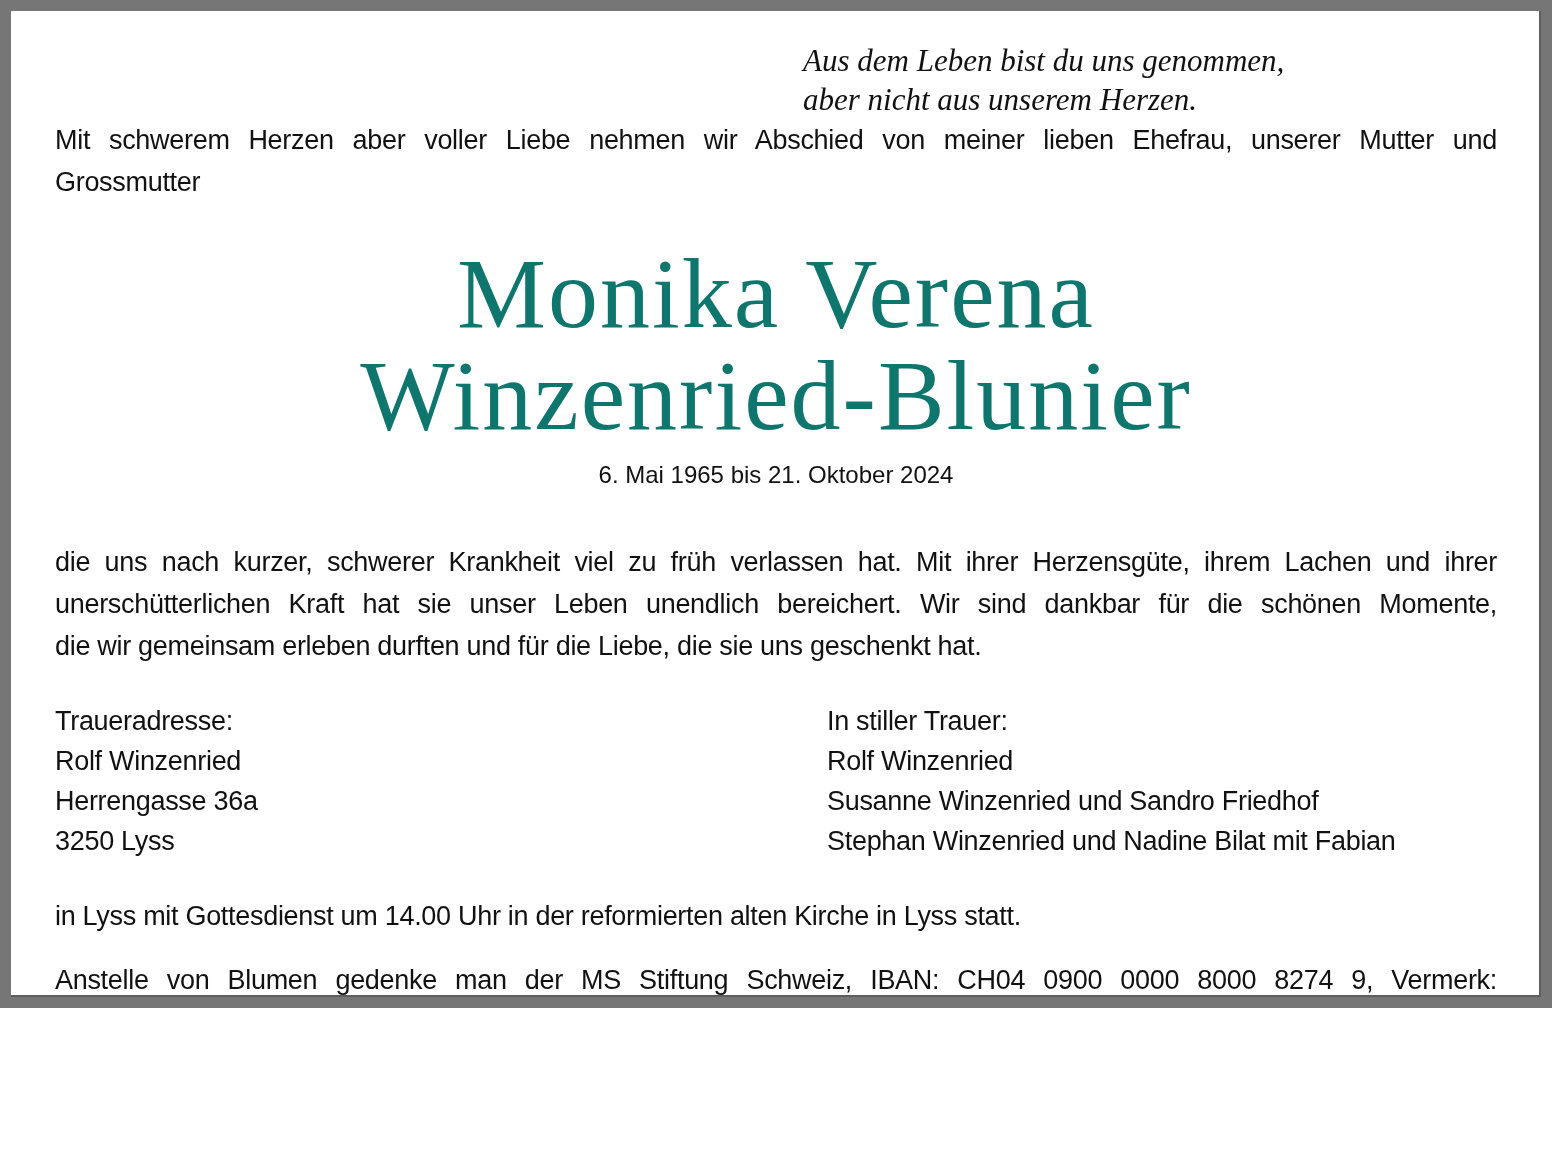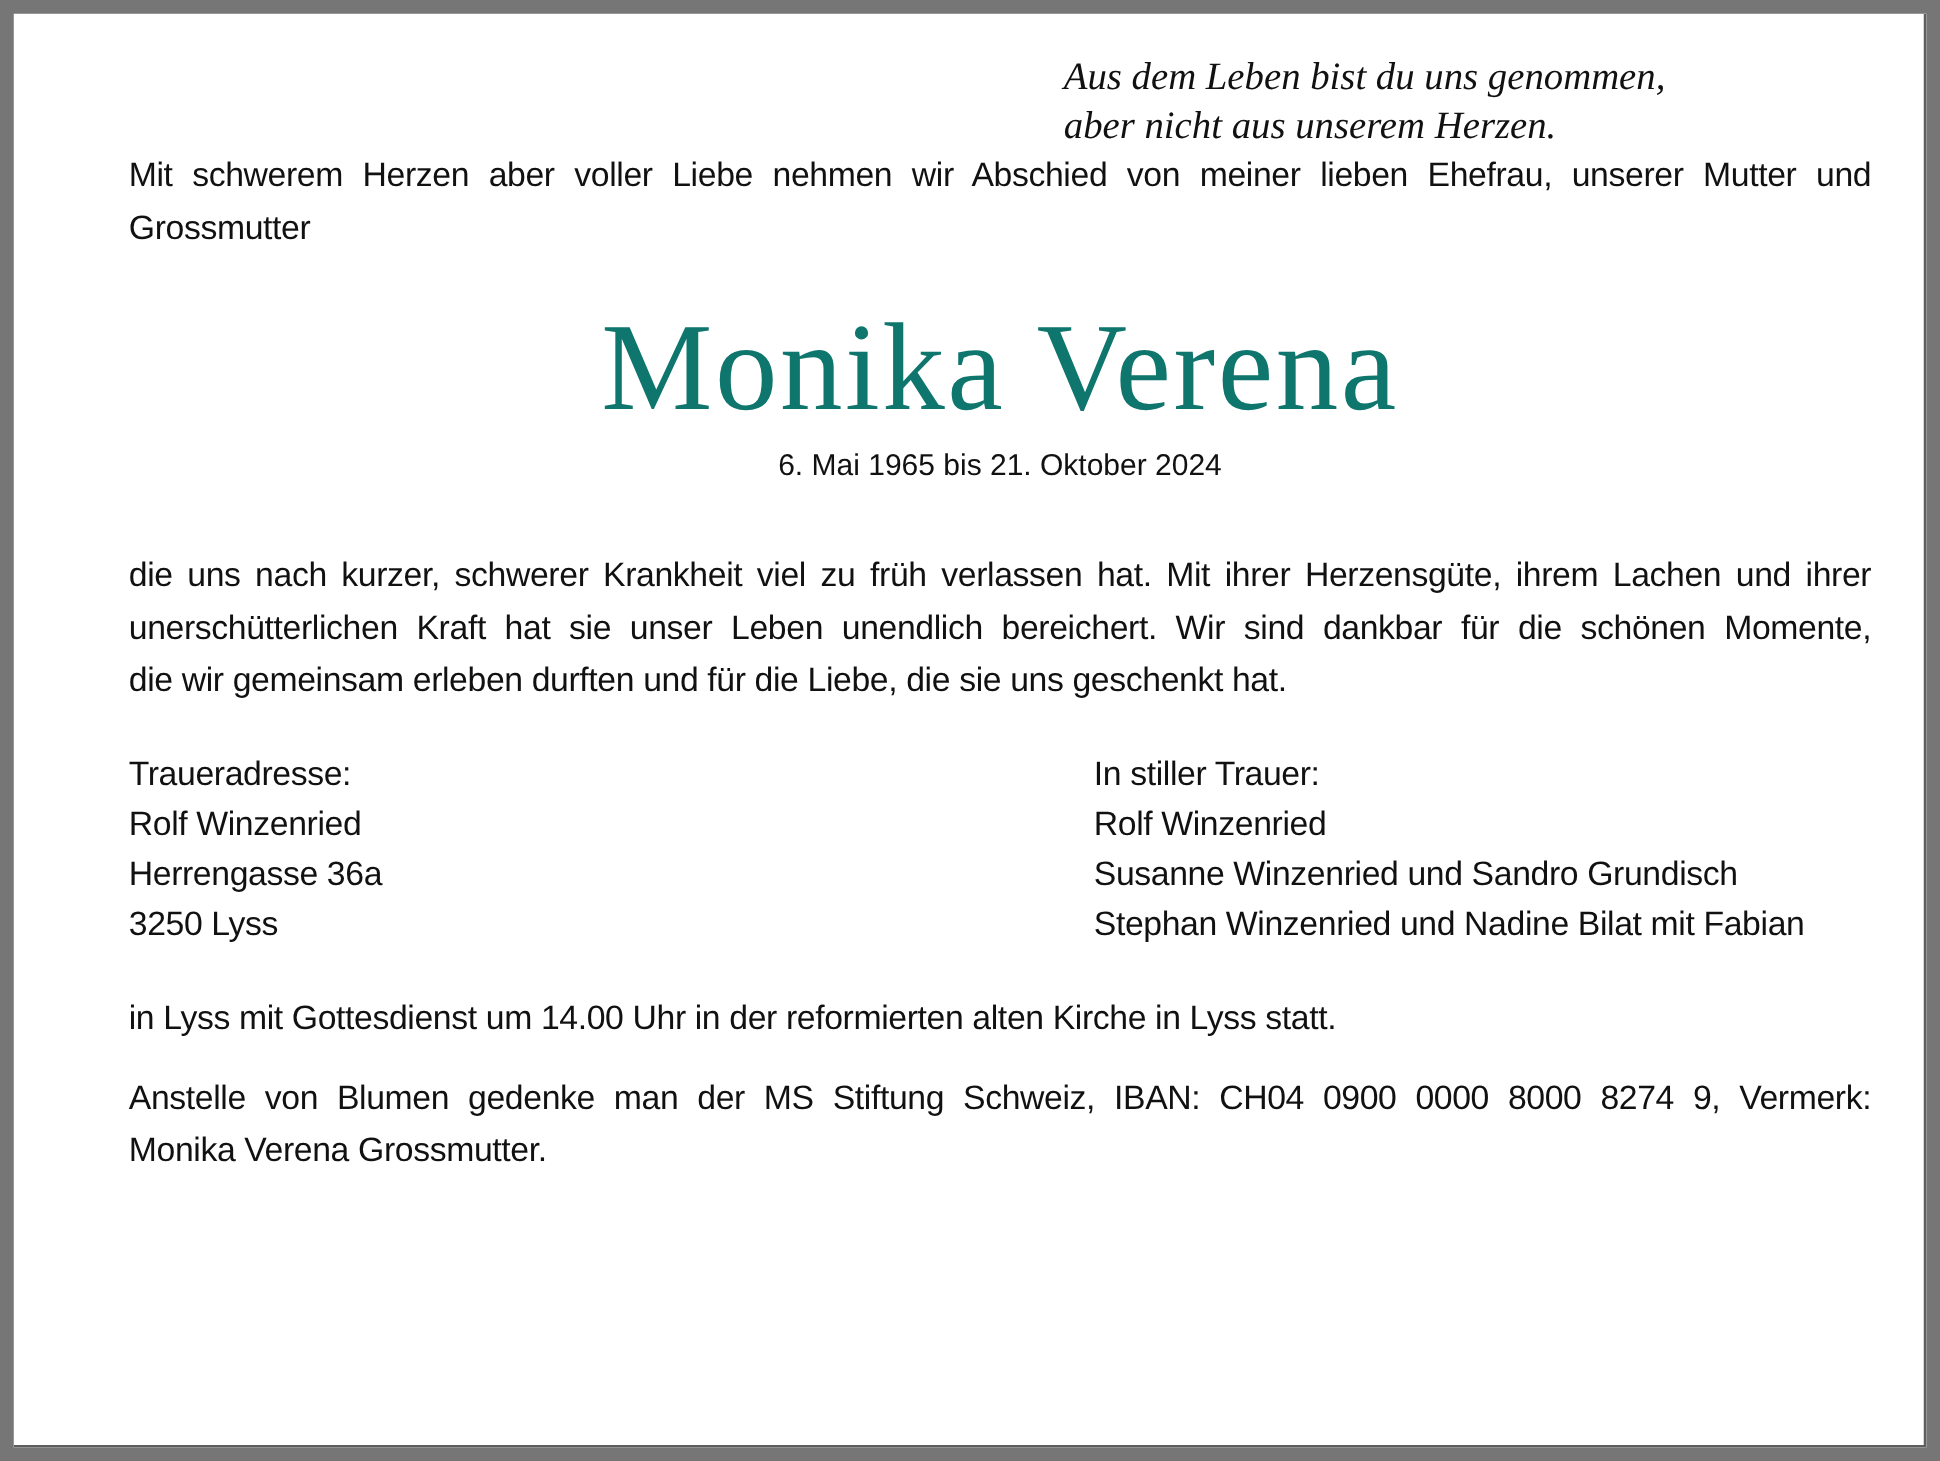--- a/index.html
+++ b/index.html
@@ -8,26 +8,25 @@
     --bg:#ffffff;
   }
   *{ margin:0; padding:0; box-sizing:border-box; }
   html,body{ background:#ffffff; }
   body{
     width:1552px; height:1169px;
     font-family:"Liberation Sans", sans-serif;
     color:var(--text);
   }
   .page{
-    width:1552px; height:1169px;
+    width:1552px; height:1008px;
     border:11px solid var(--frame);
     background:var(--bg);
     box-shadow: inset -2px -2px 0 #5e5e5e;
     overflow:hidden;
-    padding-left:48px;
   }
   .content{
     padding:30px 44px 0 44px;
     font-size:27px;
     letter-spacing:-0.3px;
   }
   .line{ display:block; }
   .stretch{ text-align:justify; text-align-last:justify; }
 
   .epigraph{
@@ -89,41 +88,42 @@
         <div class="line">aber nicht aus unserem Herzen.</div>
       </div>
 
     <div class="intro">
         <div class="line stretch">Mit schwerem Herzen aber voller Liebe nehmen wir Abschied von meiner lieben Ehefrau, unserer Mutter und</div>
         <div class="line">Grossmutter</div>
       </div>
 
     <div class="deceased-name">
         <div class="line">Monika Verena</div>
+        <div class="line">Winzenried-Blunier</div>
       </div>
 
     <div class="life-dates">6. Mai 1965 bis 21. Oktober 2024</div>
 
     <div class="tribute">
         <div class="line stretch">die uns nach kurzer, schwerer Krankheit viel zu früh verlassen hat. Mit ihrer Herzensgüte, ihrem Lachen und ihrer</div>
         <div class="line stretch">unerschütterlichen Kraft hat sie unser Leben unendlich bereichert. Wir sind dankbar für die schönen Momente,</div>
         <div class="line">die wir gemeinsam erleben durften und für die Liebe, die sie uns geschenkt hat.</div>
       </div>
 
     <div class="columns">
       <div class="col-left">
           <div class="line">Traueradresse:</div>
           <div class="line">Rolf Winzenried</div>
           <div class="line">Herrengasse 36a</div>
           <div class="line">3250 Lyss</div>
         </div>
       <div class="col-right">
           <div class="line">In stiller Trauer:</div>
           <div class="line">Rolf Winzenried</div>
-          <div class="line">Susanne Winzenried und Sandro Grundisch</div>
+          <div class="line">Susanne Winzenried und Sandro Friedhof</div>
           <div class="line">Stephan Winzenried und Nadine Bilat mit Fabian</div>
         </div>
     </div>
 
     <div class="funeral">
         <div class="line">in Lyss mit Gottesdienst um 14.00 Uhr in der reformierten alten Kirche in Lyss statt.</div>
       </div>
 
     <div class="donation">
         <div class="line stretch">Anstelle von Blumen gedenke man der MS Stiftung Schweiz, IBAN: CH04 0900 0000 8000 8274 9, Vermerk:</div>

